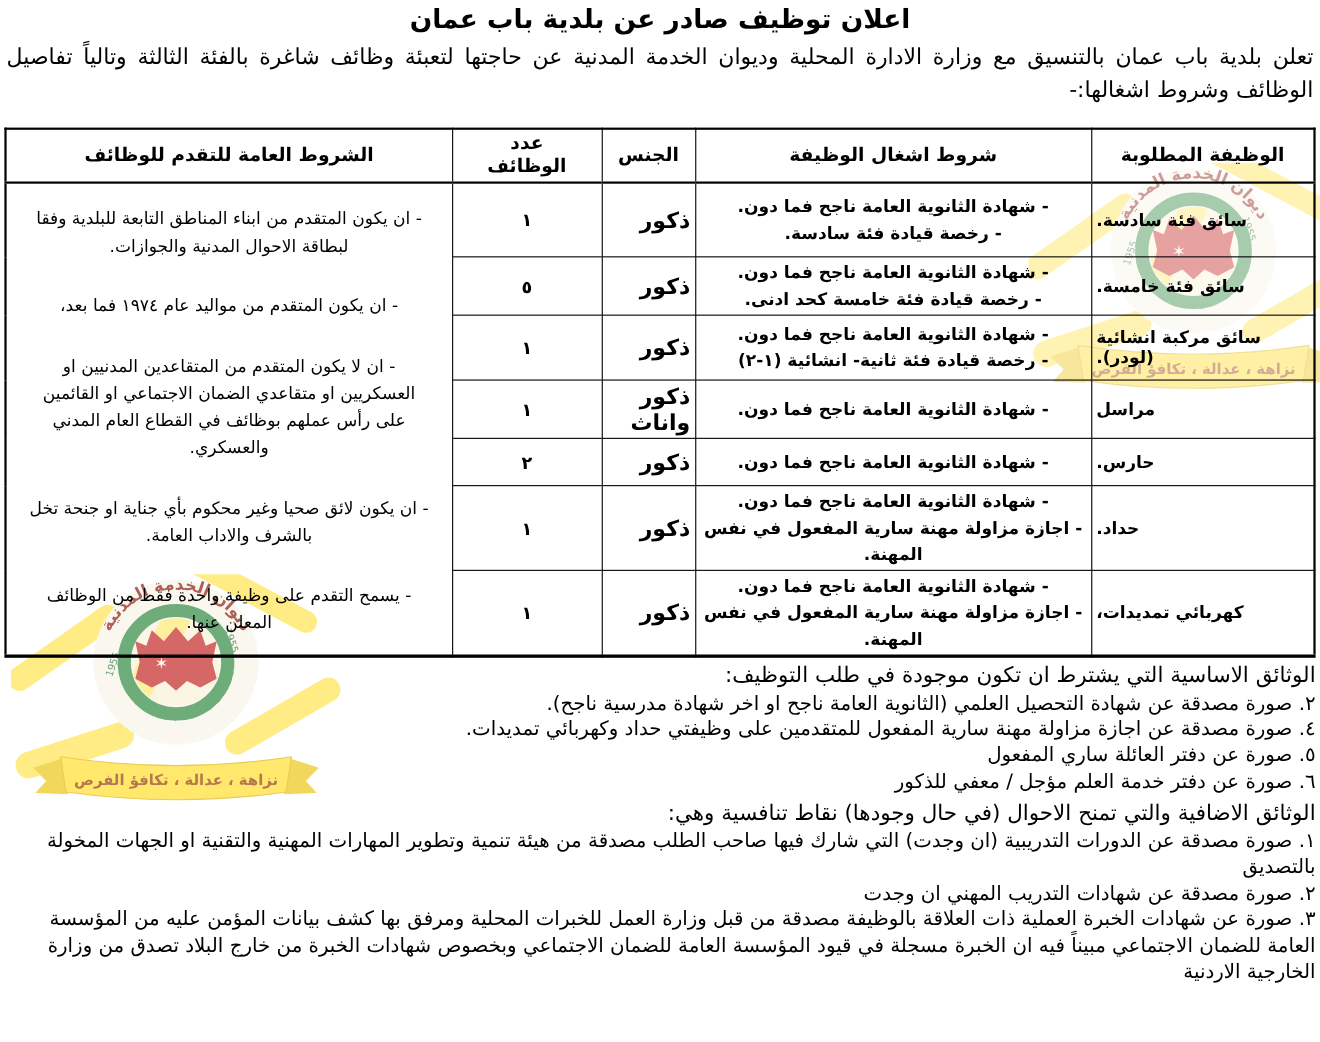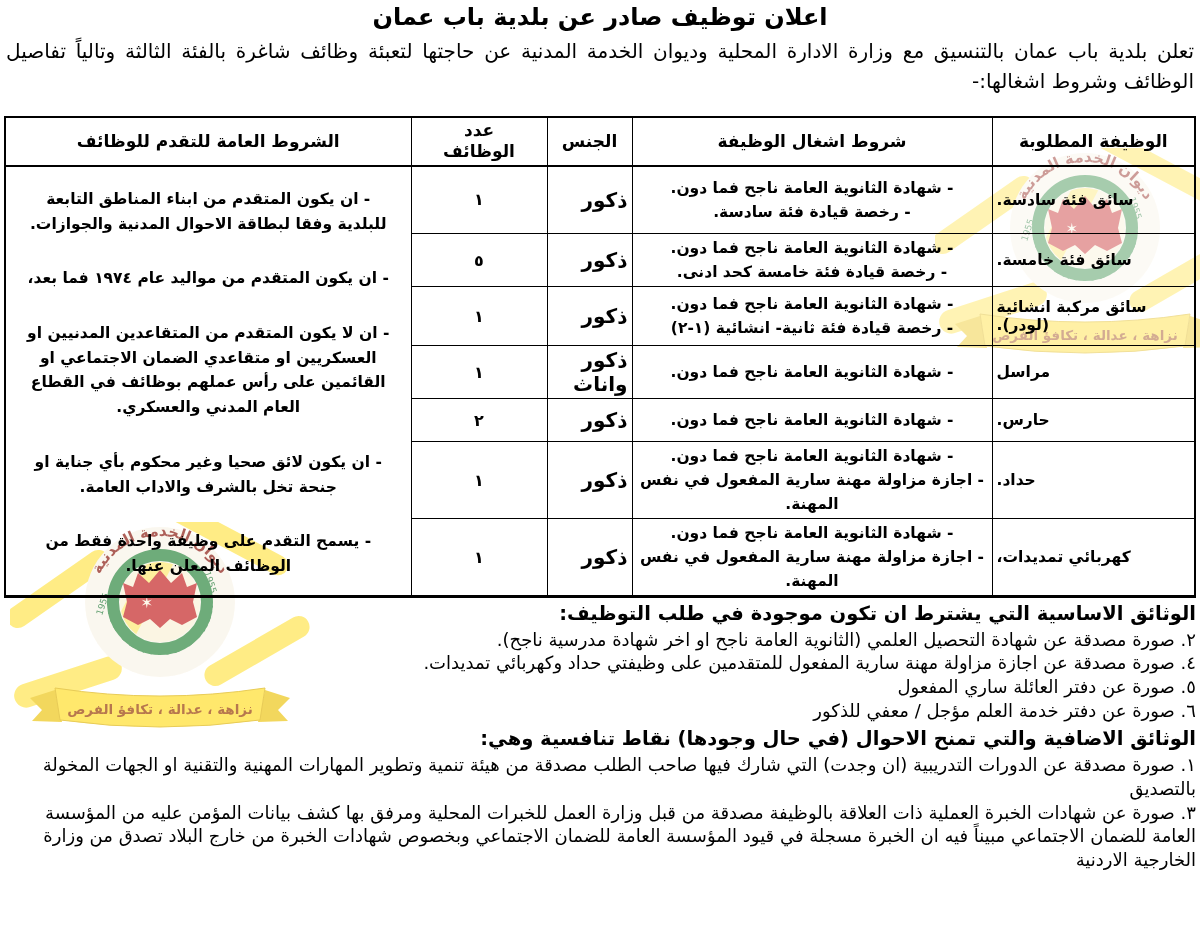--- a/index.html
+++ b/index.html
@@ -13,23 +13,23 @@
   table.jobs{width:100%;border-collapse:collapse;table-layout:fixed;border:2px solid #000;border-bottom-width:3px;}
   table.jobs th,table.jobs td{border:1.5px solid #000;padding:2px 4px;vertical-align:middle;background:transparent;}
   table.jobs th{font-size:17px;font-weight:bold;text-align:center;line-height:1.25;border-bottom-width:2px;}
   col.c-job{width:203px}col.c-cond{width:360px}col.c-gender{width:85px}col.c-count{width:136px}col.c-general{width:auto}
   .job-cell{font-size:15.5px;font-weight:bold;text-align:left;letter-spacing:-0.3px;}
   .cond-cell{font-size:15.5px;font-weight:bold;text-align:center;line-height:1.55;letter-spacing:-0.3px;}
   .gender-cell{font-size:20px;font-weight:bold;text-align:right;padding:2px 1px;letter-spacing:-0.3px;}
   .count-cell{font-size:16px;font-weight:bold;text-align:center;}
   .general-cell{vertical-align:top;}
   .gc-wrap{height:392px;display:flex;flex-direction:column;justify-content:space-between;padding:18px 16px 14px;}
-  .gc-item{font-size:15.5px;font-weight:bold;text-align:center;line-height:1.6;letter-spacing:-0.2px;}
-
-  .section-h{font-size:19.5px;font-weight:bold;margin:4px 0 1px;line-height:1.25;}
+  .gc-item{font-size:15.5px;font-weight:normal;text-align:center;line-height:1.6;letter-spacing:-0.2px;}
+
+  .section-h{font-size:19.5px;font-weight:normal;margin:4px 0 1px;line-height:1.25;}
   .doc-item{font-size:18px;line-height:1.33;letter-spacing:-0.4px;text-align:right;}
 
   .seal{position:absolute;z-index:0;width:300px;height:215px;pointer-events:none;}
   .seal-right{left:935px;top:148px;opacity:.5;}
   .seal-left{left:10px;top:522px;opacity:.82;}
 </style>
 </head>
 <body>
 
 <div class="page">
@@ -211,17 +211,18 @@
     <div>
       <div class="doc-item">٢. صورة مصدقة عن شهادة التحصيل العلمي (الثانوية العامة ناجح او اخر شهادة مدرسية ناجح).</div>
       <div class="doc-item">٤. صورة مصدقة عن اجازة مزاولة مهنة سارية المفعول للمتقدمين على وظيفتي حداد وكهربائي تمديدات.</div>
       <div class="doc-item">٥. صورة عن دفتر العائلة ساري المفعول</div>
       <div class="doc-item">٦. صورة عن دفتر خدمة العلم مؤجل / معفي للذكور</div>
     </div>
 
     <div class="section-h">الوثائق الاضافية والتي تمنح الاحوال (في حال وجودها) نقاط تنافسية وهي:</div>
     <div>
       <div class="doc-item">١. صورة مصدقة عن الدورات التدريبية (ان وجدت) التي شارك فيها صاحب الطلب مصدقة من هيئة تنمية وتطوير المهارات المهنية والتقنية او الجهات المخولة بالتصديق</div>
+      <div class="doc-item">٢. صورة مصدقة عن شهادات التدريب المهني ان وجدت</div>
       <div class="doc-item">٣. صورة عن شهادات الخبرة العملية ذات العلاقة بالوظيفة مصدقة من قبل وزارة العمل للخبرات المحلية ومرفق بها كشف بيانات المؤمن عليه من المؤسسة العامة للضمان الاجتماعي مبيناً فيه ان الخبرة مسجلة في قيود المؤسسة العامة للضمان الاجتماعي وبخصوص شهادات الخبرة من خارج البلاد تصدق من وزارة الخارجية الاردنية</div>
     </div>
 
   </div>
 </div>
 
 </body></html>

